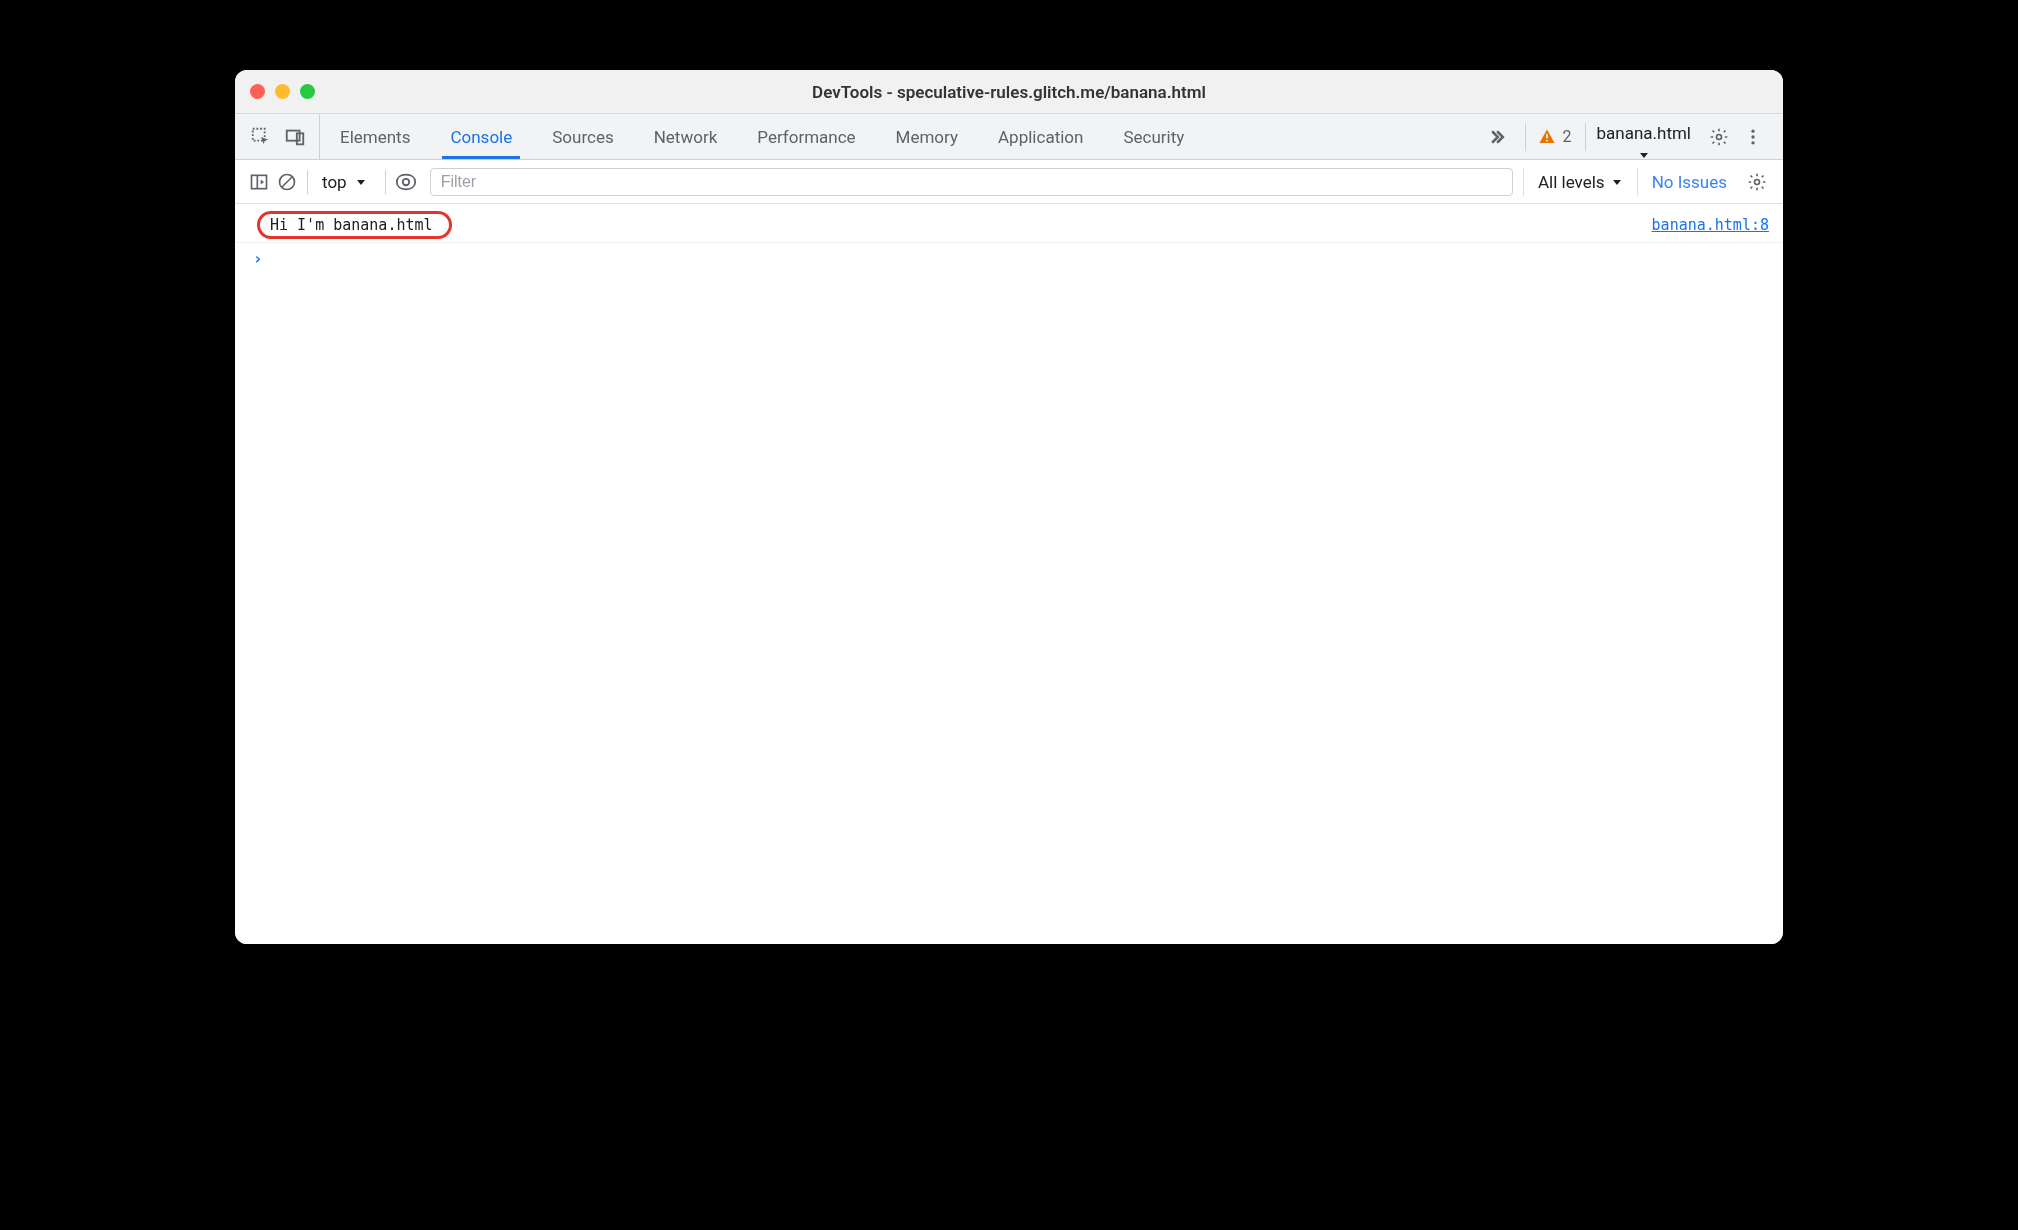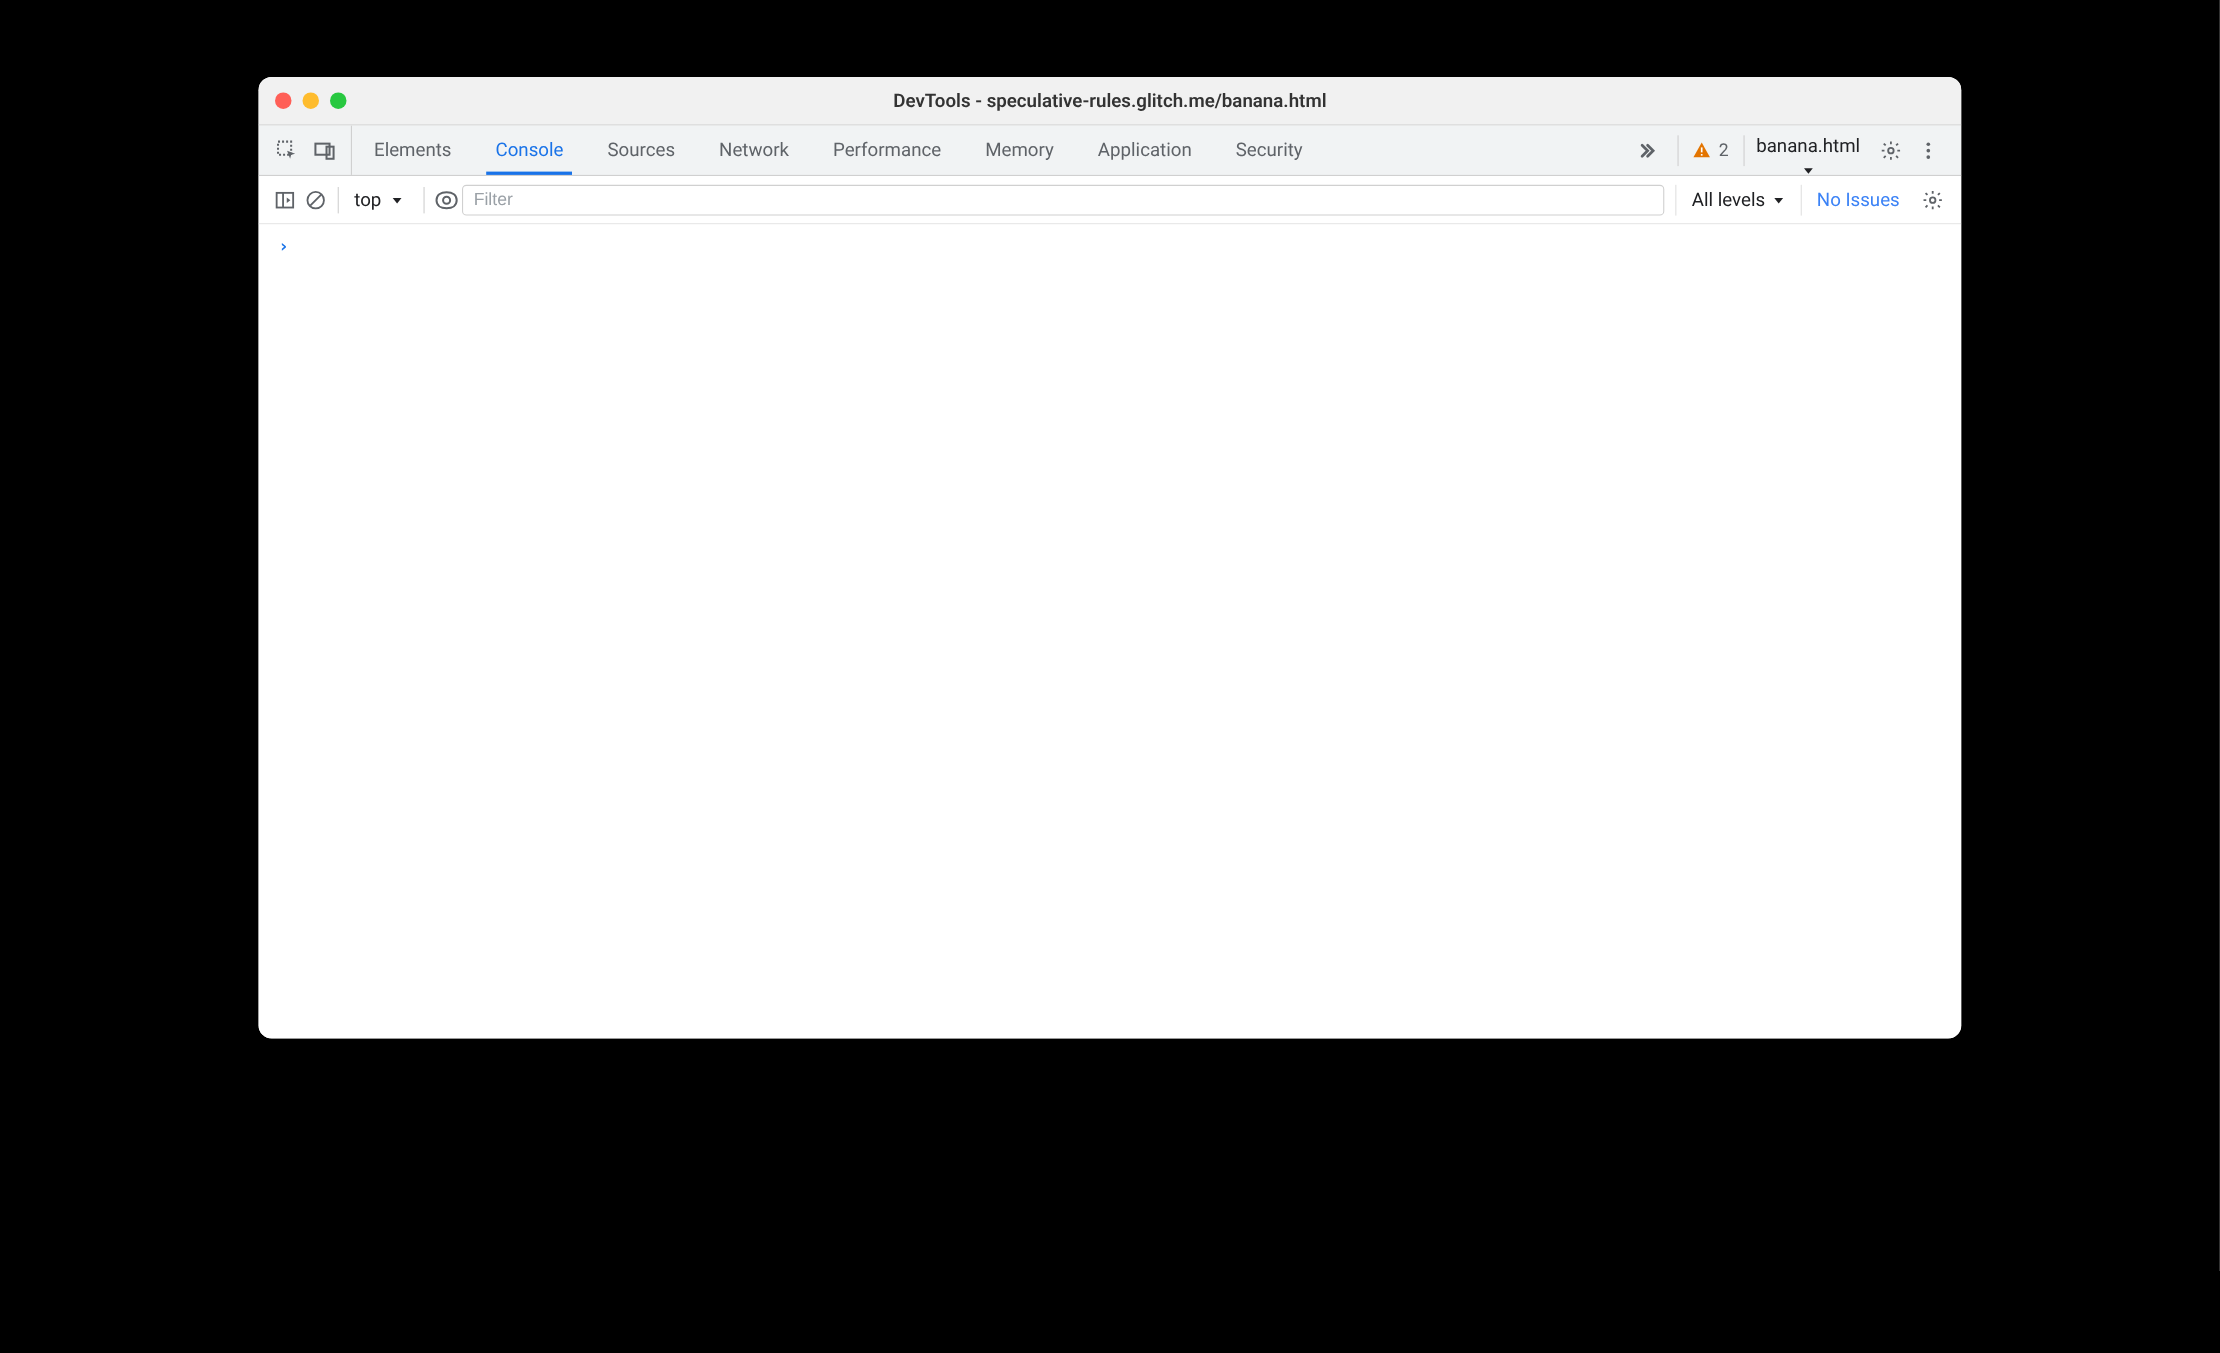--- a/index.html
+++ b/index.html
@@ -184,21 +184,21 @@
       cursor: pointer;
     }
     .filter-input {
       flex: 1;
       height: 28px;
       border: 1px solid #d0d0d0;
       border-radius: 4px;
       padding: 0 10px;
       font-size: 16px;
       color: #202124;
-      margin-left: 0;
+      margin-left: 10px;
       min-width: 0;
     }
     .filter-input::placeholder {
       color: #9aa0a6;
     }
     .levels-dropdown {
       display: flex;
       align-items: center;
       gap: 6px;
       padding: 0 14px;
@@ -391,17 +391,21 @@
       <span>
         <svg width="20" height="20" viewBox="0 0 24 24" fill="none" stroke="currentColor" stroke-width="2">
           <circle cx="12" cy="12" r="3"></circle>
           <path d="M12 2v3M12 19v3M4.2 4.2l2.1 2.1M17.7 17.7l2.1 2.1M2 12h3M19 12h3M4.2 19.8l2.1-2.1M17.7 6.3l2.1-2.1"></path>
         </svg>
       </span>
     </div>
   </div>
 
   <div class="console-body">
+    <div class="console-row">
+      <span class="highlight-oval">Hi I'm banana.html</span>
+      <span class="source-link">banana.html:8</span>
+    </div>
     <div class="prompt-row">
       <span class="prompt-chevron">›</span>
     </div>
   </div>
 </div>
 
 </body></html>

